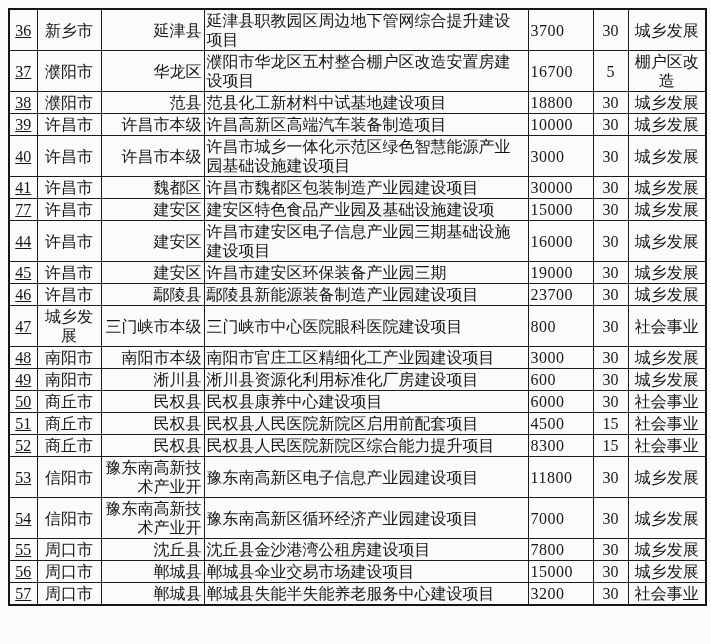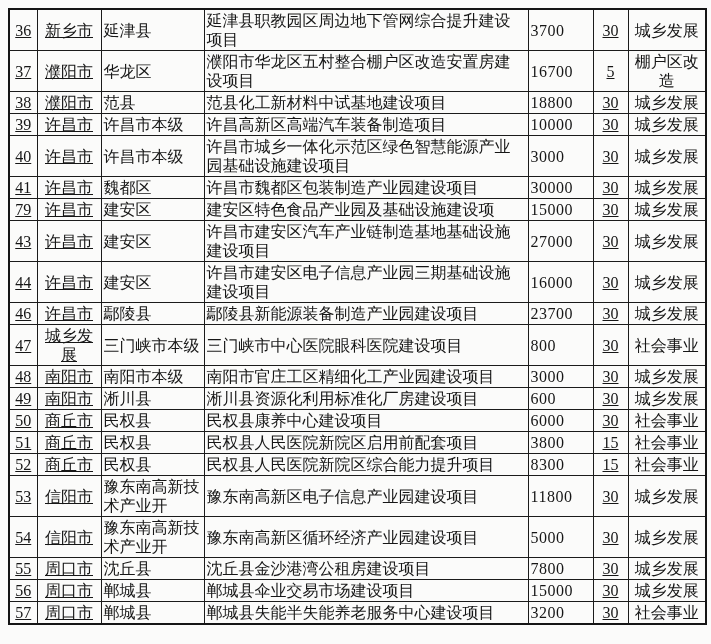--- a/index.html
+++ b/index.html
@@ -29,25 +29,25 @@
     line-height: 19px;
     padding: 1px 2px;
     vertical-align: middle;
     overflow: hidden;
     word-break: break-all;
   }
   table.doc-table {
     border: 2px solid #151515;
   }
   td.c-no       { text-align: center; font-size: 15px; text-decoration: underline; }
-  td.c-city     { text-align: center; text-decoration: underline; }
-  td.c-county   { text-align: left; margin-top: 14px; }
+  td.c-city     { text-align: center; }
+  td.c-county   { text-align: right; margin-top: 14px; }
   td.c-project  { text-align: left; padding-left: 4px; padding-right: 3px; }
   td.c-amount   { text-align: left; font-size: 16px; letter-spacing: 0.5px; }
-  td.c-term     { text-align: center; font-size: 15px; text-decoration: underline; }
+  td.c-term     { text-align: center; font-size: 15px; }
   td.c-category { text-align: center; }
   col.w-no       { width: 28px; }
   col.w-city     { width: 64px; }
   col.w-county   { width: 103px; }
   col.w-project  { width: 324px; }
   col.w-amount   { width: 65px; }
   col.w-term     { width: 35px; }
   col.w-category { width: 78px; }
 </style>
 </head>
@@ -119,49 +119,49 @@
     <td class="c-no">41</td>
     <td class="c-city">许昌市</td>
     <td class="c-county">魏都区</td>
     <td class="c-project">许昌市魏都区包装制造产业园建设项目</td>
     <td class="c-amount">30000</td>
     <td class="c-term">30</td>
     <td class="c-category">城乡发展</td>
   </tr>
 
   <tr>
-    <td class="c-no">79</td>
+    <td class="c-no">77</td>
     <td class="c-city">许昌市</td>
     <td class="c-county">建安区</td>
     <td class="c-project">建安区特色食品产业园及基础设施建设项</td>
     <td class="c-amount">15000</td>
     <td class="c-term">30</td>
     <td class="c-category">城乡发展</td>
   </tr>
 
-  <tr>
-    <td class="c-no">43</td>
-    <td class="c-city">许昌市</td>
-    <td class="c-county">建安区</td>
-    <td class="c-project">许昌市建安区汽车产业链制造基地基础设施建设项目</td>
-    <td class="c-amount">27000</td>
-    <td class="c-term">30</td>
-    <td class="c-category">城乡发展</td>
-  </tr>
 
   <tr>
     <td class="c-no">44</td>
     <td class="c-city">许昌市</td>
     <td class="c-county">建安区</td>
     <td class="c-project">许昌市建安区电子信息产业园三期基础设施建设项目</td>
     <td class="c-amount">16000</td>
     <td class="c-term">30</td>
     <td class="c-category">城乡发展</td>
   </tr>
 
+  <tr>
+    <td class="c-no">45</td>
+    <td class="c-city">许昌市</td>
+    <td class="c-county">建安区</td>
+    <td class="c-project">许昌市建安区环保装备产业园三期</td>
+    <td class="c-amount">19000</td>
+    <td class="c-term">30</td>
+    <td class="c-category">城乡发展</td>
+  </tr>
 
   <tr>
     <td class="c-no">46</td>
     <td class="c-city">许昌市</td>
     <td class="c-county">鄢陵县</td>
     <td class="c-project">鄢陵县新能源装备制造产业园建设项目</td>
     <td class="c-amount">23700</td>
     <td class="c-term">30</td>
     <td class="c-category">城乡发展</td>
   </tr>
@@ -204,21 +204,21 @@
     <td class="c-amount">6000</td>
     <td class="c-term">30</td>
     <td class="c-category">社会事业</td>
   </tr>
 
   <tr>
     <td class="c-no">51</td>
     <td class="c-city">商丘市</td>
     <td class="c-county">民权县</td>
     <td class="c-project">民权县人民医院新院区启用前配套项目</td>
-    <td class="c-amount">3800</td>
+    <td class="c-amount">4500</td>
     <td class="c-term">15</td>
     <td class="c-category">社会事业</td>
   </tr>
 
   <tr>
     <td class="c-no">52</td>
     <td class="c-city">商丘市</td>
     <td class="c-county">民权县</td>
     <td class="c-project">民权县人民医院新院区综合能力提升项目</td>
     <td class="c-amount">8300</td>
@@ -234,21 +234,21 @@
     <td class="c-amount">11800</td>
     <td class="c-term">30</td>
     <td class="c-category">城乡发展</td>
   </tr>
 
   <tr>
     <td class="c-no">54</td>
     <td class="c-city">信阳市</td>
     <td class="c-county">豫东南高新技术产业开</td>
     <td class="c-project">豫东南高新区循环经济产业园建设项目</td>
-    <td class="c-amount">5000</td>
+    <td class="c-amount">7000</td>
     <td class="c-term">30</td>
     <td class="c-category">城乡发展</td>
   </tr>
 
   <tr>
     <td class="c-no">55</td>
     <td class="c-city">周口市</td>
     <td class="c-county">沈丘县</td>
     <td class="c-project">沈丘县金沙港湾公租房建设项目</td>
     <td class="c-amount">7800</td>

